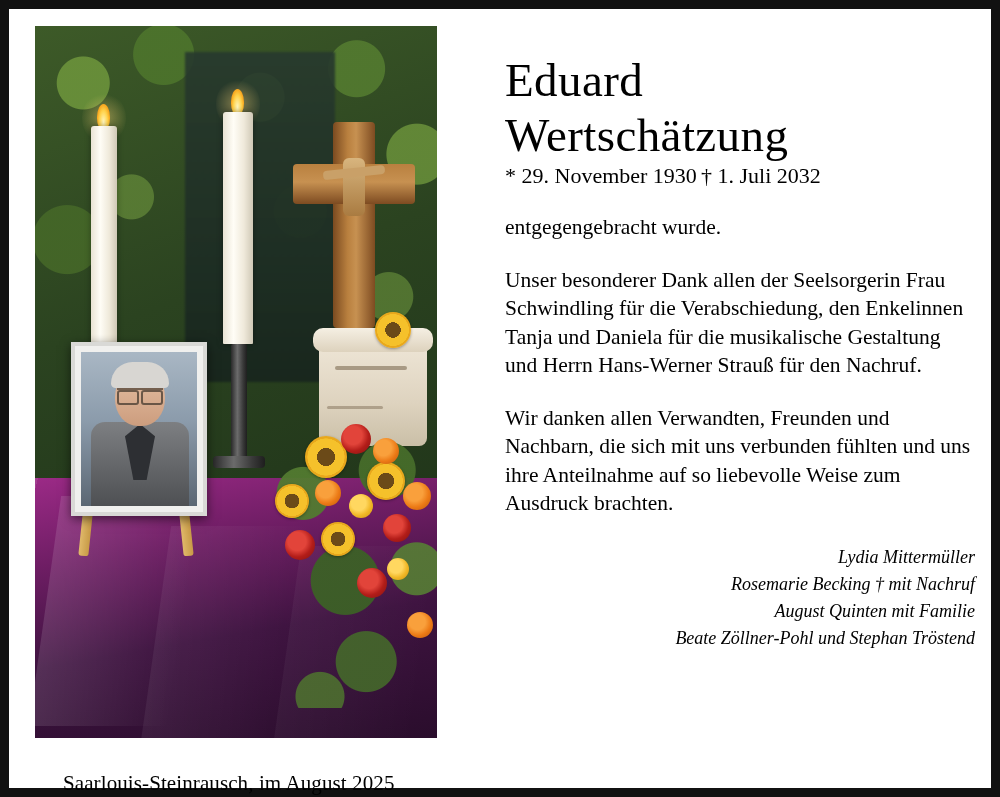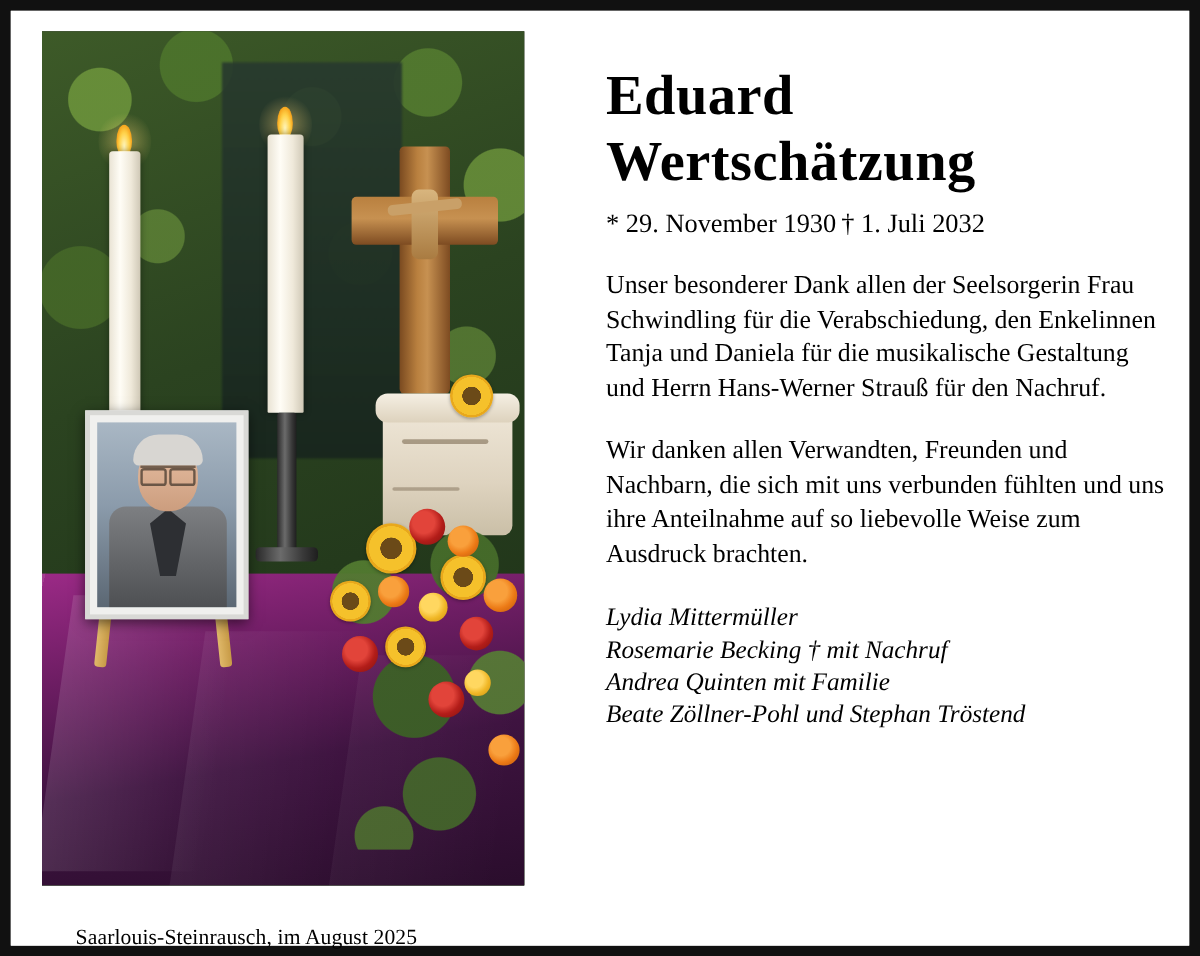--- a/index.html
+++ b/index.html
@@ -271,64 +271,64 @@
   .rose-ylw   { background: radial-gradient(circle at 40% 38%, #ffd760 0 35%, #f0b726 60%, #c88f10 100%); }
 
   
   .top-sun { position:absolute; left: 340px; top: 286px; width: 36px; height: 36px; }
 
   
   .caption {
     position: absolute;
     left: 28px;
     top: 745px;
-    font-size: 18px;
+    font-size: 21px;
     letter-spacing: .1px;
   }
 
   
   .right-col {
     position: absolute;
     left: 496px;
     top: 22px;
     width: 470px;
   }
   .intro {
     font-size: 21.5px;
     line-height: 28.5px;
   }
   .name-block {
     margin-top: 22px;
-    font-weight: bold;
+    font-weight: normal;
     font-size: 47px;
     line-height: 55px;
     letter-spacing: .4px;
   }
   .dates {
-    margin-top: 10px;
     font-size: 22px;
     display: flex;
   }
   .dates .birth { width: 196px; }
   .dates .death { }
   .cont {
     margin-top: 24px;
     font-size: 21.5px;
     line-height: 28.5px;
   }
   .para {
     margin-top: 24px;
     font-size: 21.5px;
     line-height: 28.5px;
   }
   .signers {
     margin-top: 26px;
     font-style: italic;
-    font-size: 21px;
+    font-size: 18px;
     line-height: 27px;
+    text-align: right;
   }
 </style>
 </head>
 <body>
 
 <div class="page">
   <div class="inner">
 
     <div class="left-col">
       <div class="photo-frame">
@@ -403,27 +403,28 @@
       <div class="name-block">
         <div>Eduard</div>
         <div>Wertschätzung</div>
       </div>
 
       <div class="dates">
         <div class="birth">* 29. November 1930</div>
         <div class="death">† 1. Juli 2032</div>
       </div>
 
+      <div class="cont">entgegengebracht wurde.</div>
 
       <div class="para">Unser besonderer Dank allen der Seelsorgerin Frau Schwindling für die Verabschiedung, den Enkelinnen Tanja und Daniela für die musikalische Gestaltung und Herrn Hans-Werner Strauß für den Nachruf.</div>
 
       <div class="para">Wir danken allen Verwandten, Freunden und Nachbarn, die sich mit uns verbunden fühlten und uns ihre Anteilnahme auf so liebevolle Weise zum Ausdruck brachten.</div>
 
       <div class="signers">
         <div>Lydia Mittermüller</div>
         <div>Rosemarie Becking † mit Nachruf</div>
-        <div>Andrea Quinten mit Familie</div>
+        <div>August Quinten mit Familie</div>
         <div>Beate Zöllner-Pohl und Stephan Tröstend</div>
       </div>
     </div>
 
   </div>
 </div>
 
 </body></html>

